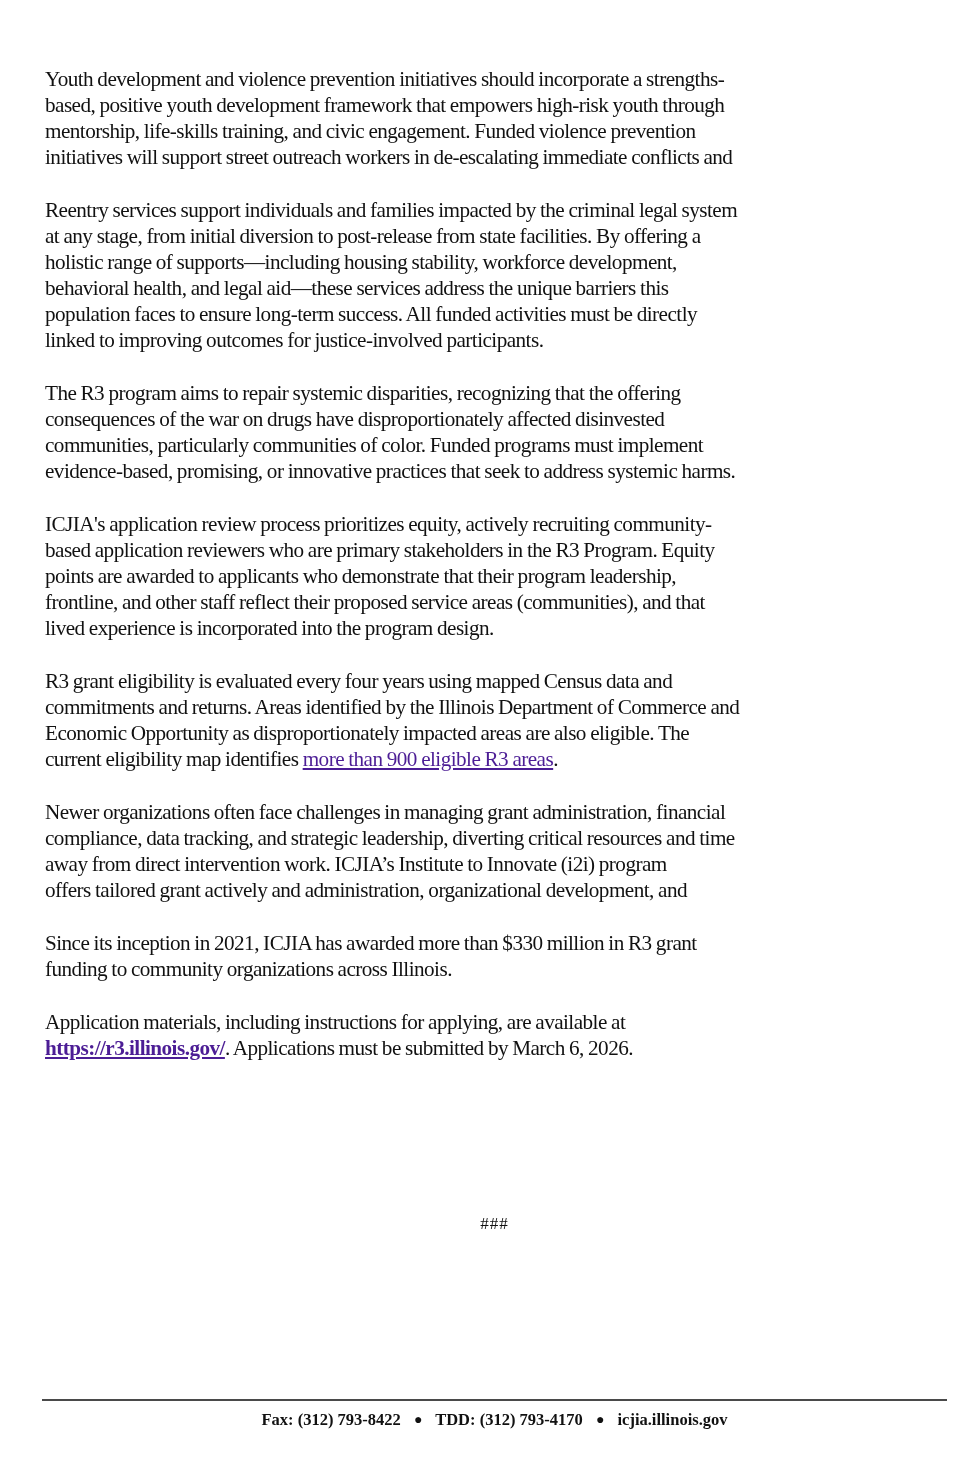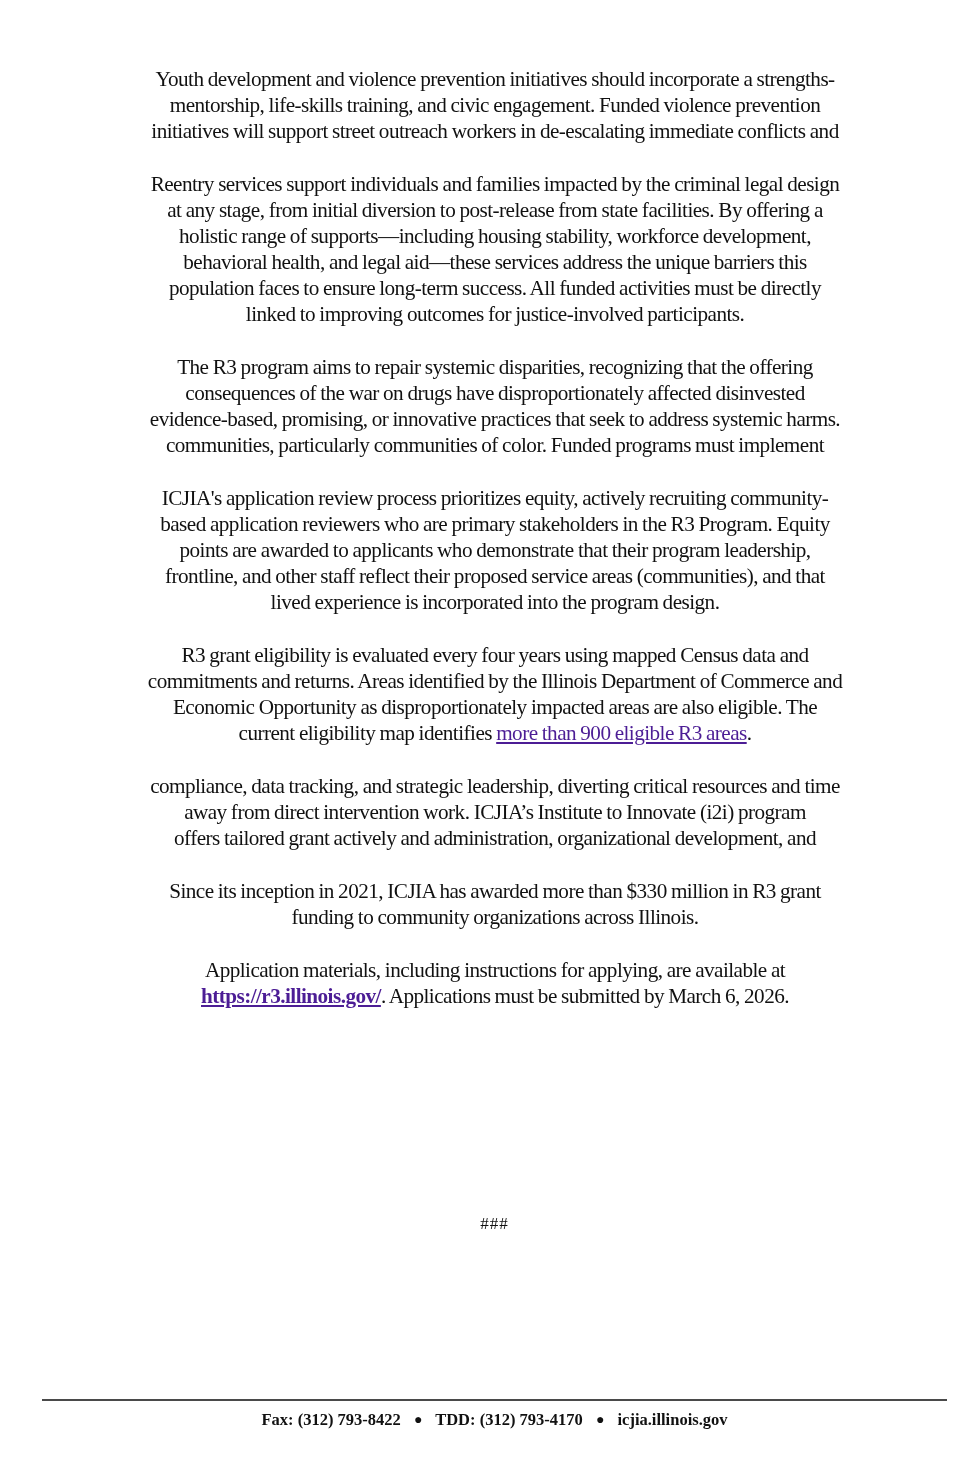--- a/index.html
+++ b/index.html
@@ -26,21 +26,20 @@
       font-size: 21.2px;
       line-height: 26px;
       letter-spacing: -0.55px;
       word-spacing: -0.5px;
       font-family: "Liberation Serif", "DejaVu Serif", serif;
       white-space: normal;
     }
     .para .line {
       display: block;
       white-space: nowrap;
-      text-align: center;
     }
     a.link {
       color: #4c1d95;
       text-decoration: underline;
     }
     a.link.bold {
       font-weight: bold;
     }
     .end-mark {
       position: absolute;
@@ -78,56 +77,58 @@
       vertical-align: 1px;
     }
   </style>
 </head>
 <body>
 
 <div class="page">
 
   <p class="para">
     <span class="line">Youth development and violence prevention initiatives should incorporate a strengths-</span>
+    <span class="line">based, positive youth development framework that empowers high-risk youth through</span>
     <span class="line">mentorship, life-skills training, and civic engagement. Funded violence prevention</span>
     <span class="line">initiatives will support street outreach workers in de-escalating immediate conflicts and</span>
   </p>
 
   <p class="para">
-    <span class="line">Reentry services support individuals and families impacted by the criminal legal design</span>
+    <span class="line">Reentry services support individuals and families impacted by the criminal legal system</span>
     <span class="line">at any stage, from initial diversion to post-release from state facilities. By offering a</span>
     <span class="line">holistic range of supports—including housing stability, workforce development,</span>
     <span class="line">behavioral health, and legal aid—these services address the unique barriers this</span>
     <span class="line">population faces to ensure long-term success. All funded activities must be directly</span>
     <span class="line">linked to improving outcomes for justice-involved participants.</span>
   </p>
 
   <p class="para">
     <span class="line">The R3 program aims to repair systemic disparities, recognizing that the offering</span>
     <span class="line">consequences of the war on drugs have disproportionately affected disinvested</span>
+    <span class="line">communities, particularly communities of color. Funded programs must implement</span>
     <span class="line">evidence-based, promising, or innovative practices that seek to address systemic harms.</span>
-    <span class="line">communities, particularly communities of color. Funded programs must implement</span>
   </p>
 
   <p class="para">
     <span class="line">ICJIA's application review process prioritizes equity, actively recruiting community-</span>
     <span class="line">based application reviewers who are primary stakeholders in the R3 Program. Equity</span>
     <span class="line">points are awarded to applicants who demonstrate that their program leadership,</span>
     <span class="line">frontline, and other staff reflect their proposed service areas (communities), and that</span>
     <span class="line">lived experience is incorporated into the program design.</span>
   </p>
 
   <p class="para">
     <span class="line">R3 grant eligibility is evaluated every four years using mapped Census data and</span>
     <span class="line">commitments and returns. Areas identified by the Illinois Department of Commerce and</span>
     <span class="line">Economic Opportunity as disproportionately impacted areas are also eligible. The</span>
     <span class="line"><span>current eligibility map identifies </span><a class="link" href="#">more than 900 eligible R3 areas</a><span>.</span></span>
   </p>
 
   <p class="para">
+    <span class="line">Newer organizations often face challenges in managing grant administration, financial</span>
     <span class="line">compliance, data tracking, and strategic leadership, diverting critical resources and time</span>
     <span class="line">away from direct intervention work. ICJIA’s Institute to Innovate (i2i) program</span>
     <span class="line">offers tailored grant actively and administration, organizational development, and</span>
   </p>
 
   <p class="para">
     <span class="line">Since its inception in 2021, ICJIA has awarded more than $330 million in R3 grant</span>
     <span class="line">funding to community organizations across Illinois.</span>
   </p>
 

